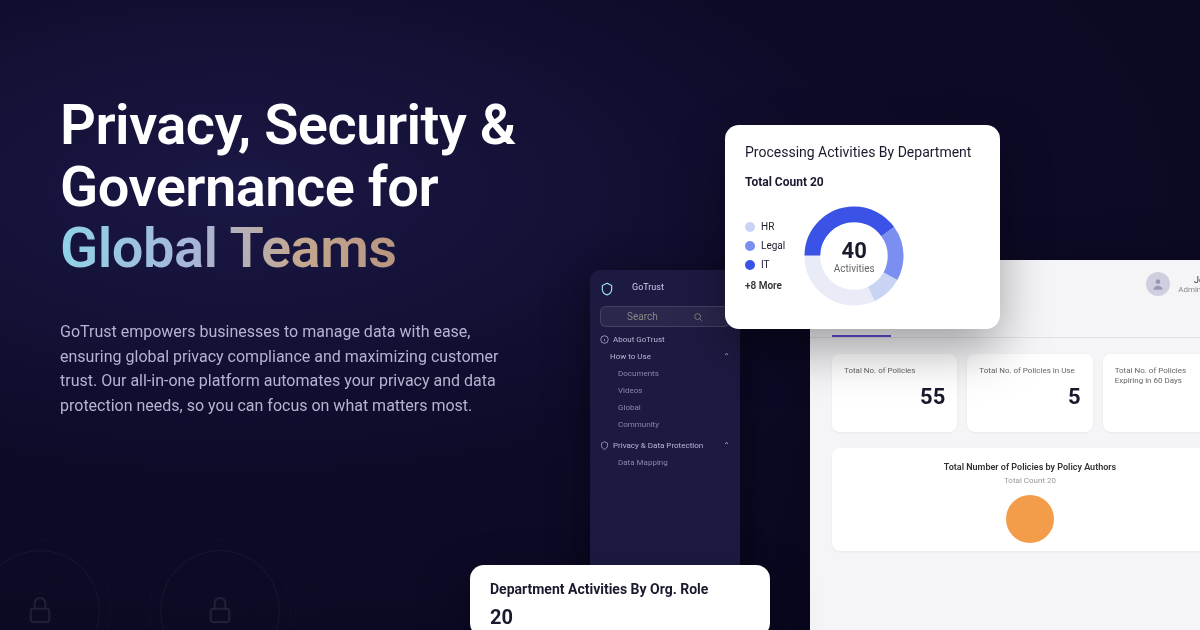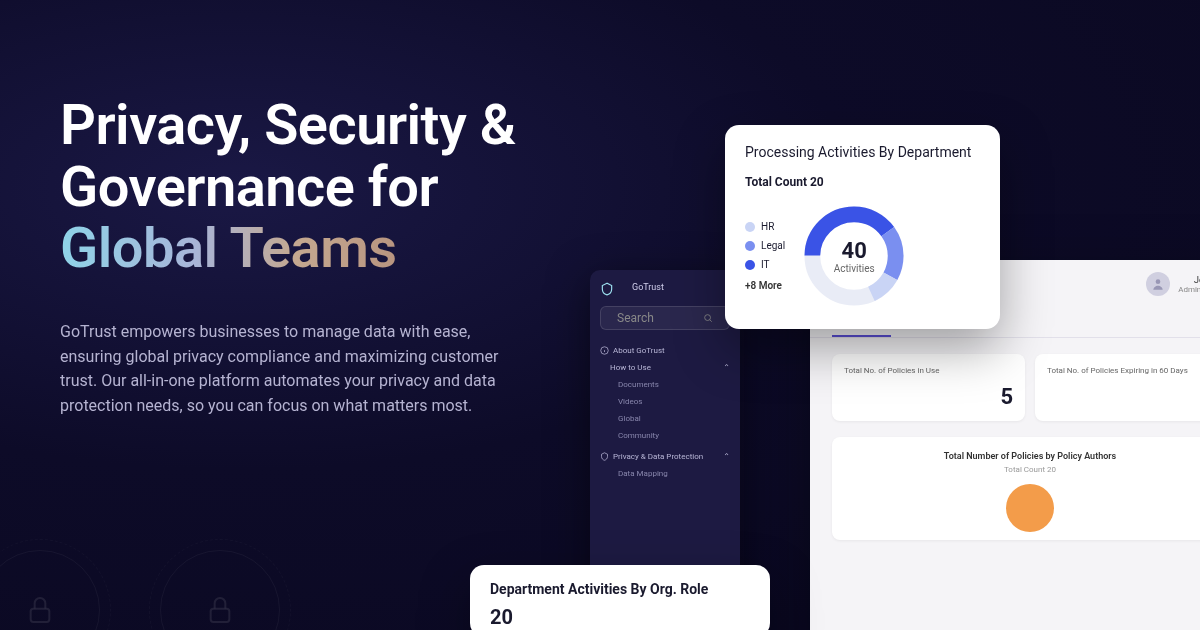--- a/index.html
+++ b/index.html
@@ -9,21 +9,21 @@
 .lock-circle::before{content:"";position:absolute;width:140px;height:140px;border:1px dashed rgba(255,255,255,.2);border-radius:50%}
 .lock-circle svg{width:32px;height:32px;stroke:rgba(255,255,255,.6)}
 .hero{position:absolute;left:60px;top:95px;max-width:580px}
 .hero h1{font-size:56px;font-weight:600;line-height:1.1;letter-spacing:-.5px;margin-bottom:40px}
 .gradient-text{background:linear-gradient(90deg,#8fd3e8 0%,#a8b5d8 40%,#c4a890 70%,#b89580 100%);-webkit-background-clip:text;-webkit-text-fill-color:transparent;background-clip:text}
 .hero p{font-size:16px;line-height:1.55;color:#b5b3d1;max-width:460px}
 
 .sidebar-preview{position:absolute;left:590px;top:270px;width:150px;height:360px;background:#1d1a42;border-radius:10px;padding:12px 10px;font-size:9px;box-shadow:0 10px 40px rgba(0,0,0,.5)}
 .sidebar-header{display:flex;gap:18px;margin-bottom:10px;color:#cfcdea}
 .sidebar-header svg{width:14px;height:14px}
-.sidebar-search{background:rgba(255,255,255,.06);border:1px solid rgba(255,255,255,.12);border-radius:6px;padding:4px 16px;font-size:12px;color:#888;display:flex;align-items:center;justify-content:space-between;margin-bottom:16px}
+.sidebar-search{background:rgba(255,255,255,.06);border:1px solid rgba(255,255,255,.12);border-radius:6px;padding:4px 26px;font-size:10px;color:#888;display:flex;align-items:center;justify-content:space-between;margin-bottom:8px}
 .sidebar-section{color:#b8b6d6;font-size:8px;margin:8px 0 4px;display:flex;align-items:center;gap:4px}
 .sidebar-item{color:#8886ac;font-size:8px;padding:4px 0 4px 18px;display:flex;align-items:center;gap:4px}
 
 .dashboard-preview{position:absolute;left:810px;top:260px;width:440px;height:400px;background:#f5f4f7;border-radius:12px;box-shadow:0 20px 60px rgba(0,0,0,.4);padding:0;overflow:hidden}
 .dash-header{display:flex;justify-content:flex-end;padding:12px 18px;align-items:center;gap:8px}
 .dash-user{text-align:right;font-size:9px;color:#333}
 .dash-user .role{color:#888;font-size:8px}
 .dash-avatar{width:24px;height:24px;background:#d0cfe0;border-radius:50%;display:flex;align-items:center;justify-content:center}
 .dash-tabs{display:flex;gap:18px;padding:0 22px;border-bottom:1px solid #e2e0ea;font-size:10px;font-weight:600;color:#aaa}
 .dash-tab{padding:8px 0}
@@ -142,20 +142,24 @@
     <div class="dash-user">
       <div>John Doe</div>
       <div class="role">Admin account</div>
     </div>
   </div>
   <div class="dash-tabs">
     <div class="dash-tab active">DASHBOARD</div>
     <div class="dash-tab">ALL POLICIES</div>
   </div>
   <div class="dash-cards">
+    <div class="dash-card">
+      <div class="dash-card-label">Total No. of Policies</div>
+      <div class="dash-card-value">55</div>
+    </div>
     <div class="dash-card">
       <div class="dash-card-label">Total No. of Policies in Use</div>
       <div class="dash-card-value">5</div>
     </div>
     <div class="dash-card">
       <div class="dash-card-label">Total No. of Policies Expiring in 60 Days</div>
       <div class="dash-card-value">5</div>
     </div>
   </div>
   <div class="dash-charts">

